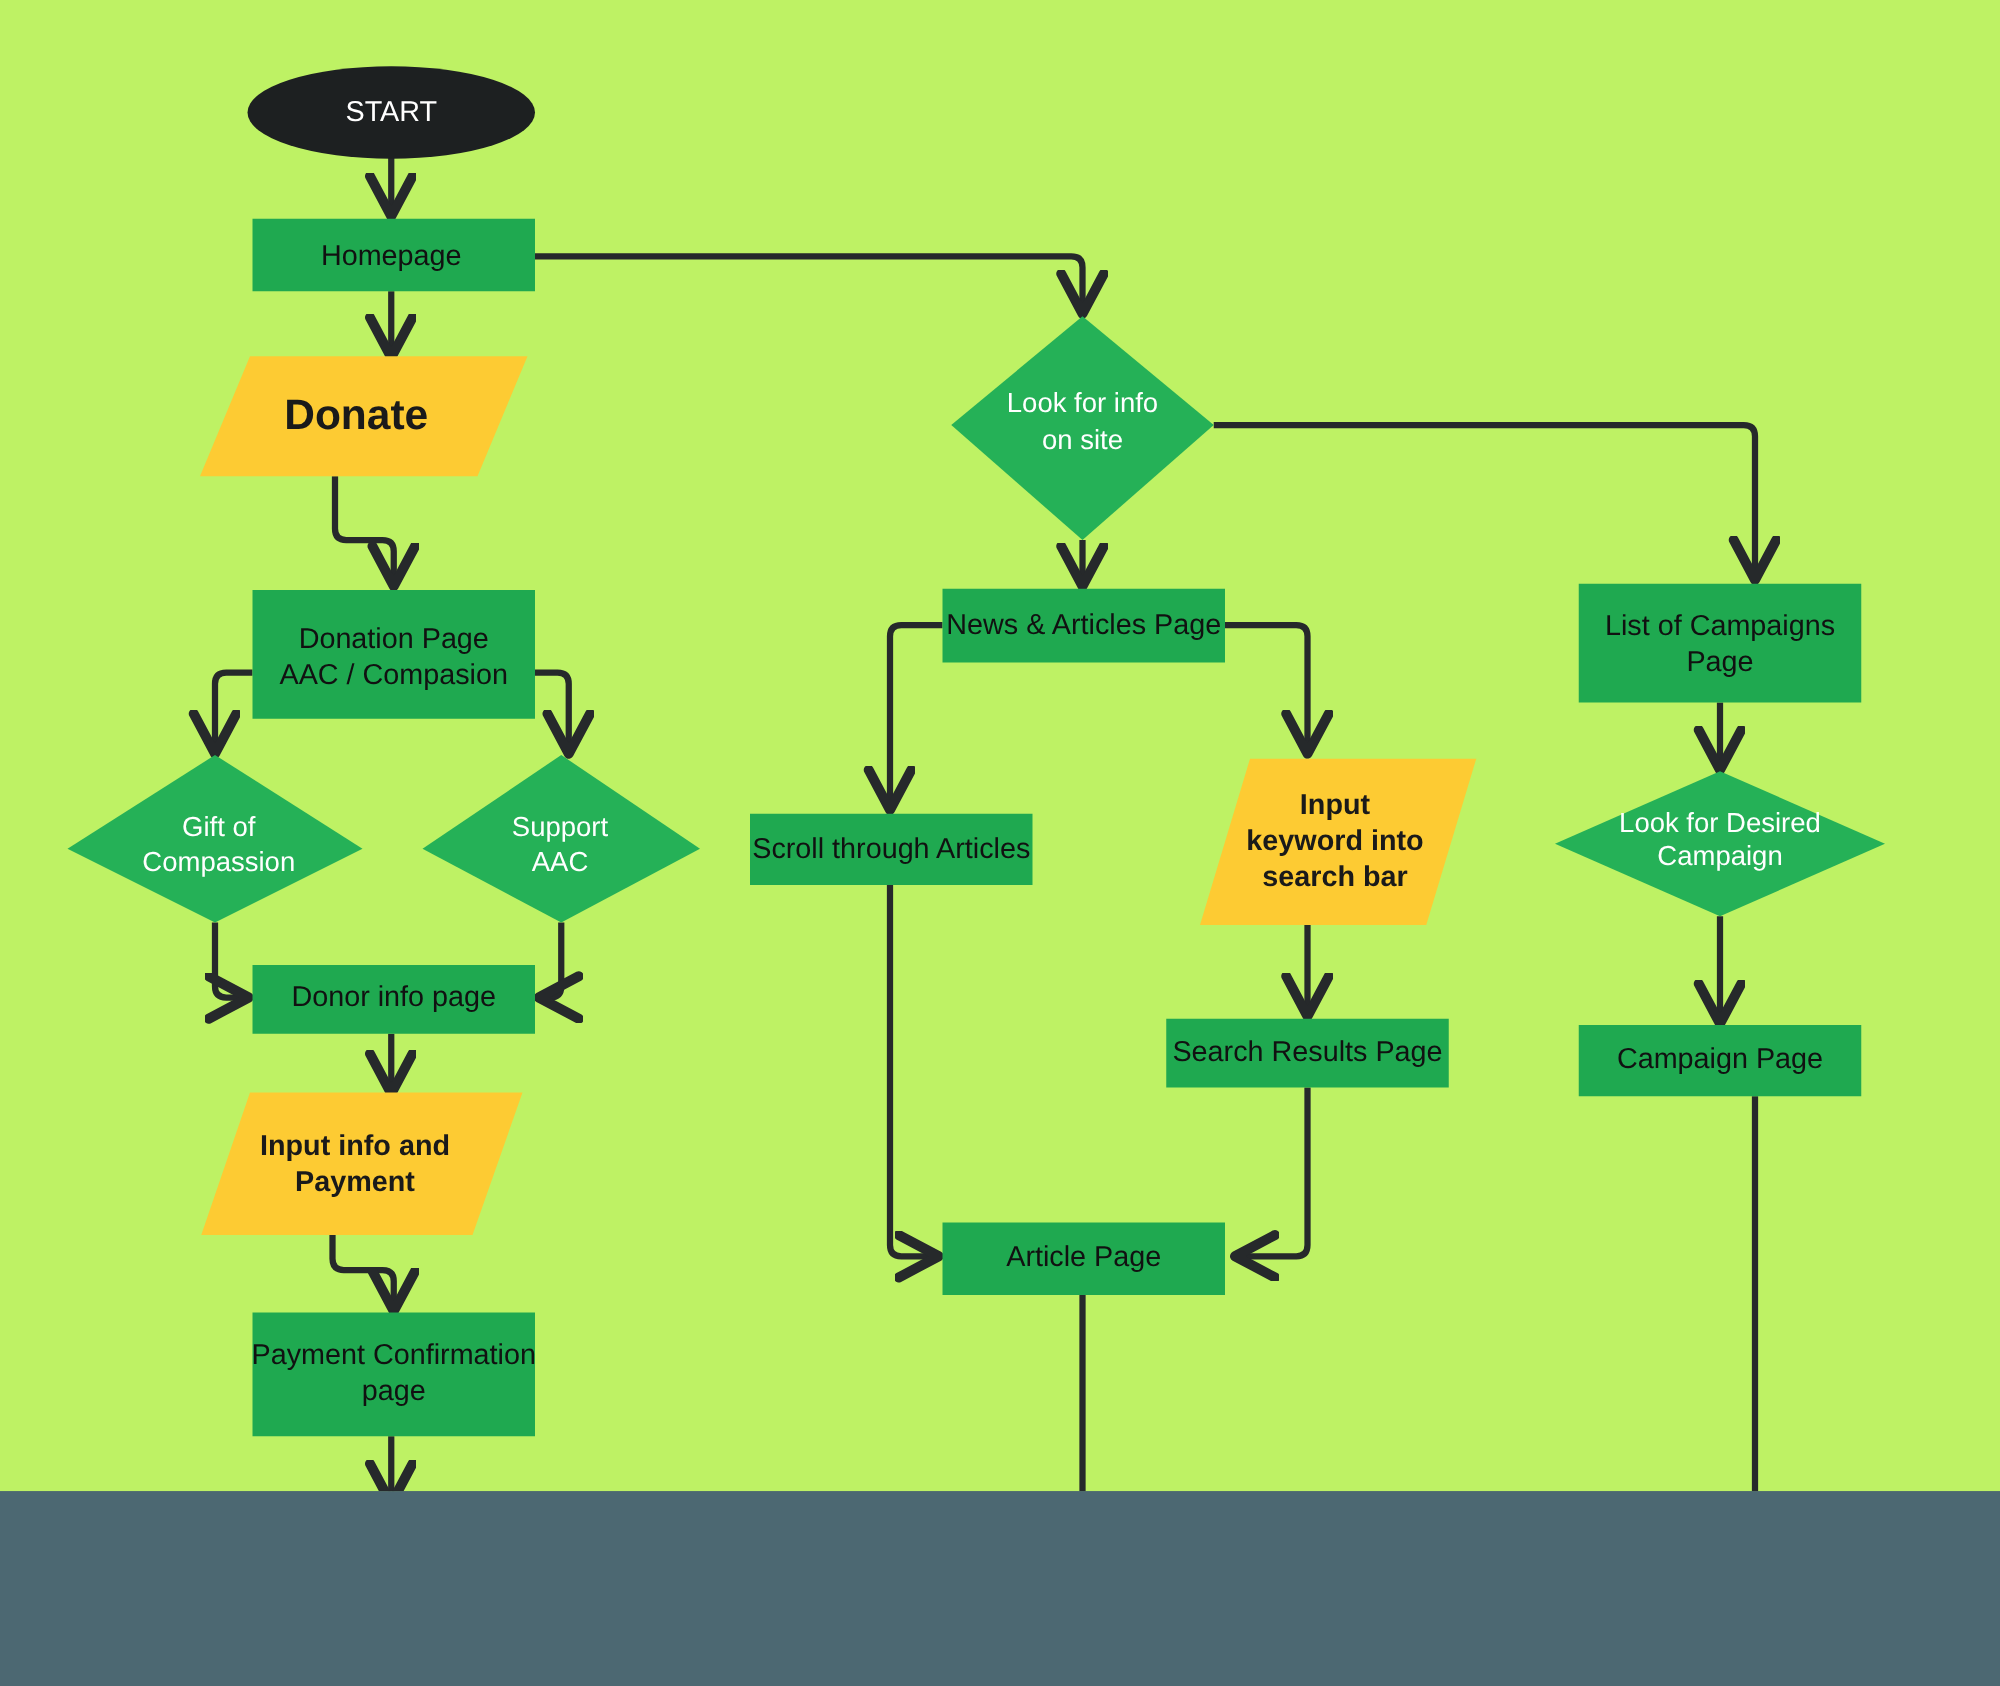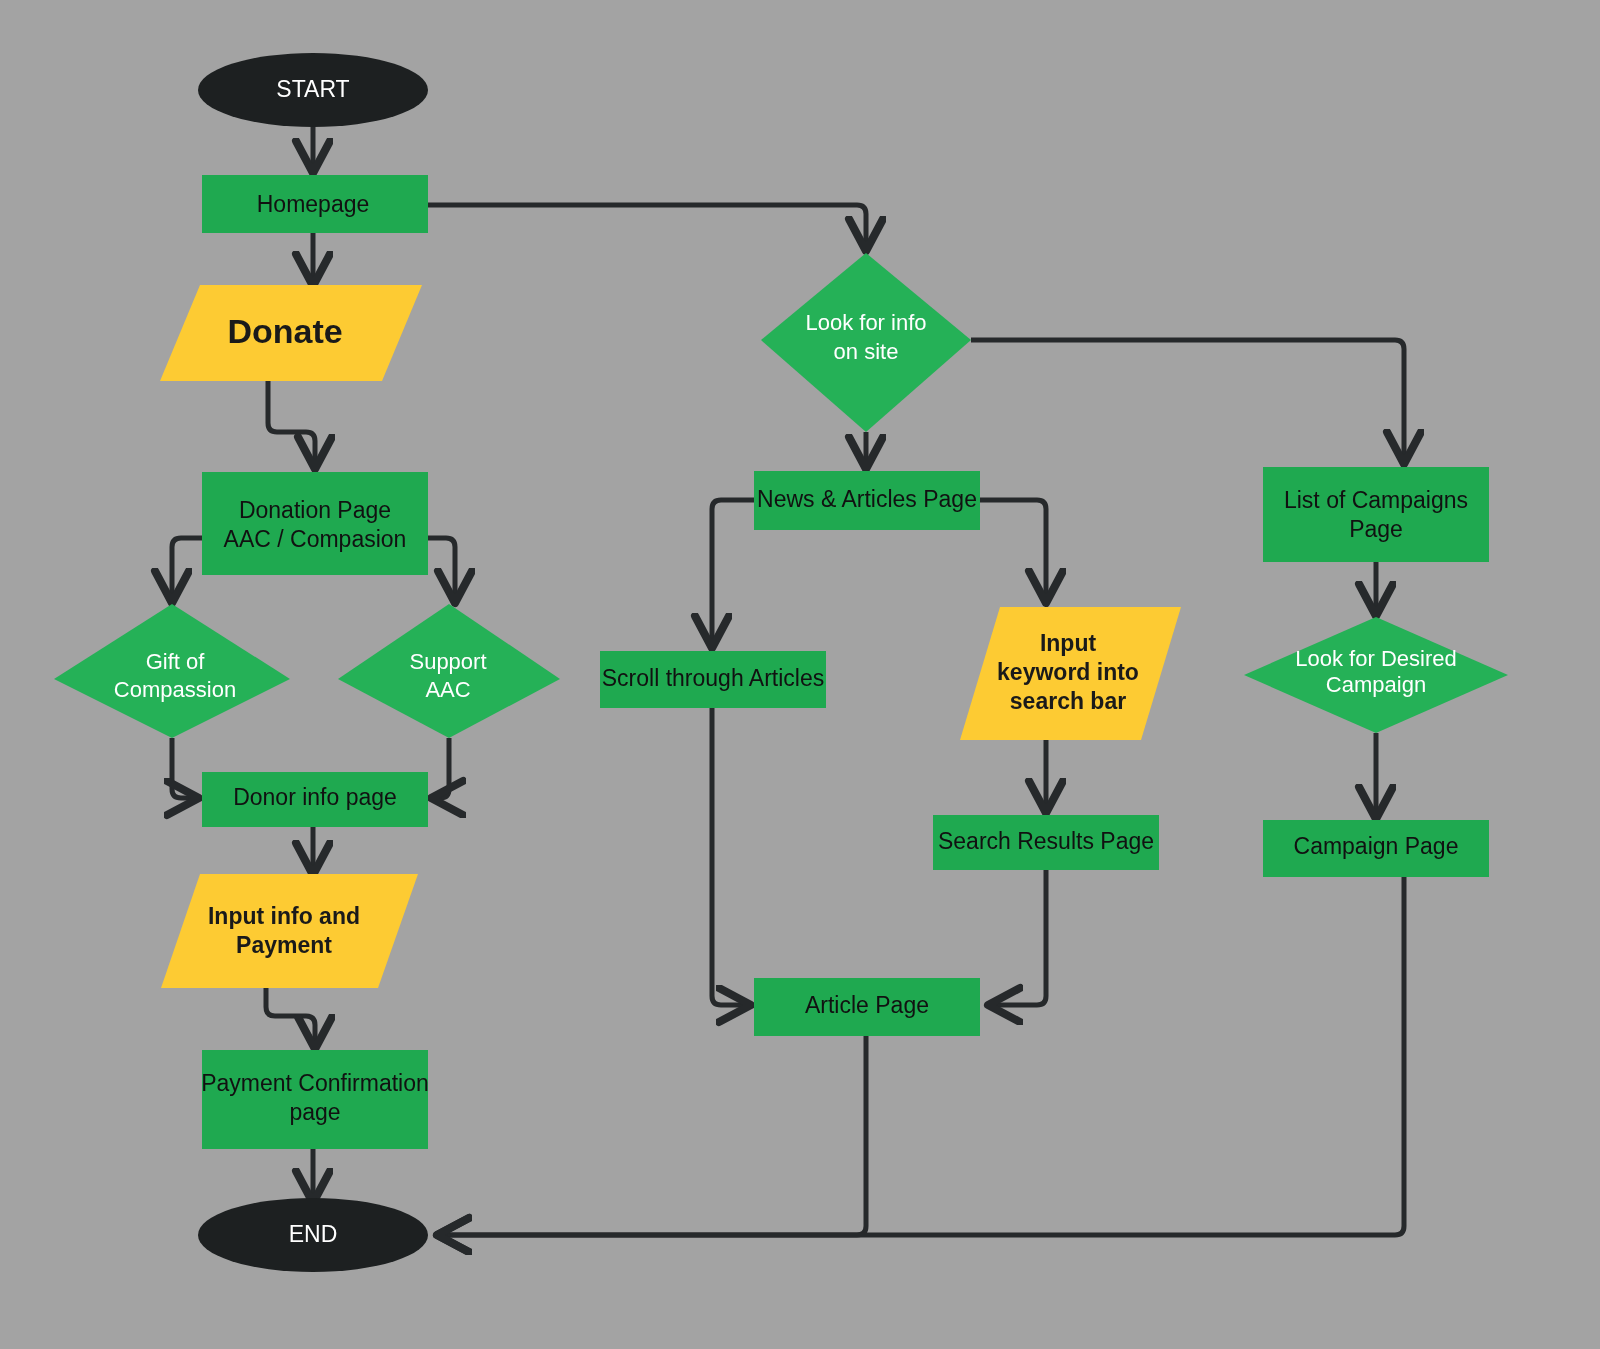--- a/index.html
+++ b/index.html
@@ -3,22 +3,22 @@
 <meta charset="utf-8">
 <style>
   html, body {
     margin: 0;
     padding: 0;
     background: #4c6872;
   }
   #canvas {
     position: relative;
     width: 1600px;
-    height: 1349px;
-    background: #a3a3a3;
+    height: 1193px;
+    background: #bef264;
     font-family: "Liberation Sans", sans-serif;
     overflow: hidden;
   }
   svg.layer {
     position: absolute;
     left: 0;
     top: 0;
     width: 1600px;
     height: 1349px;
   }

